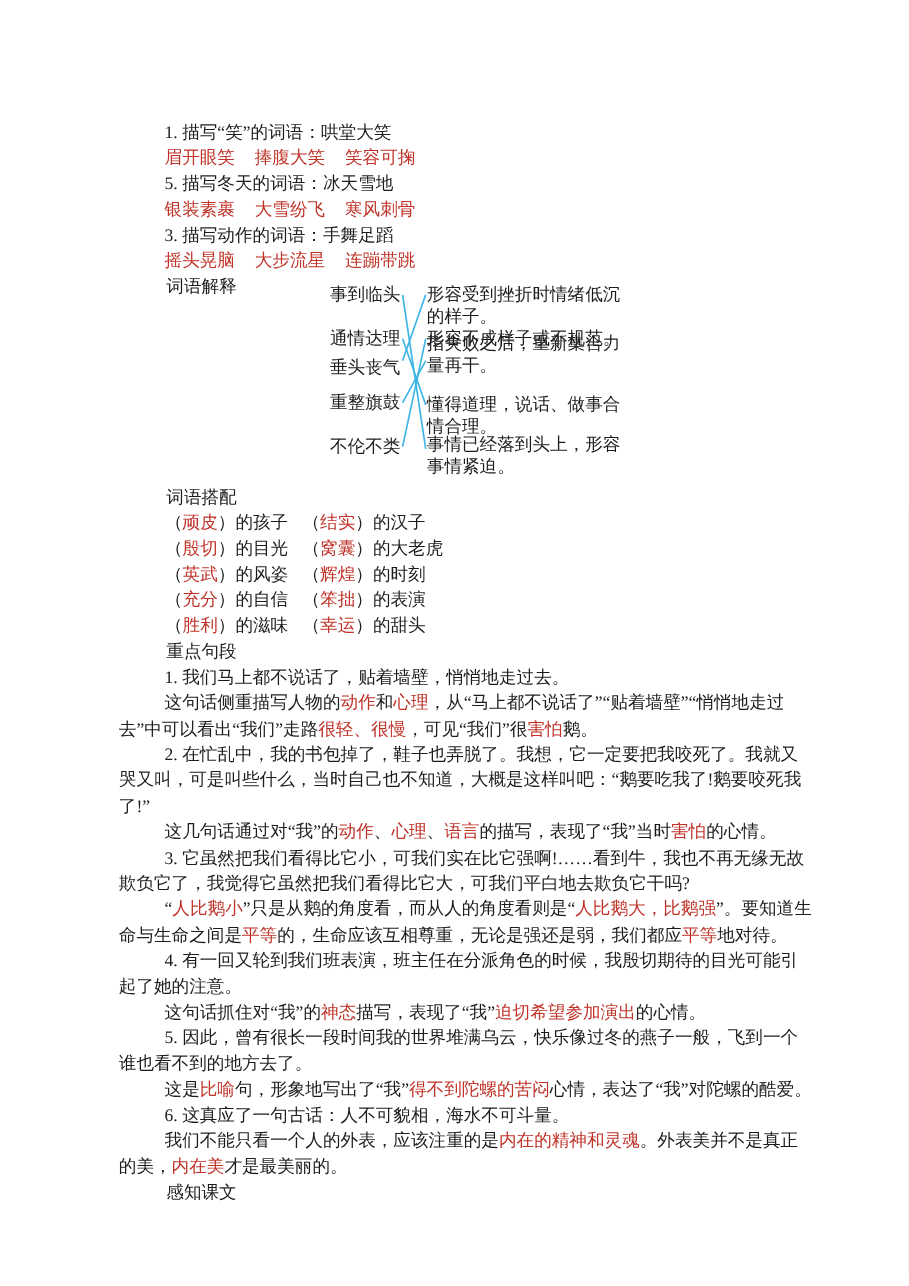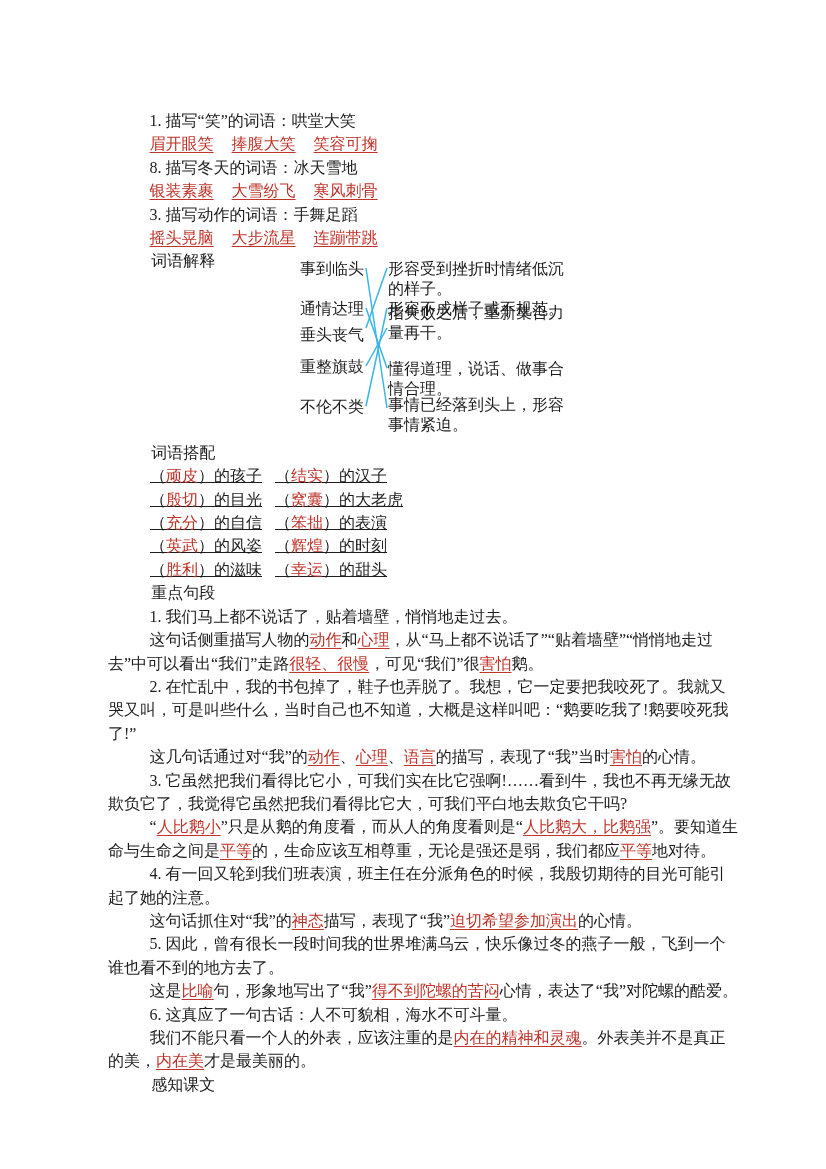--- a/index.html
+++ b/index.html
@@ -21,21 +21,20 @@
     overflow:hidden;
     margin:0 auto;
   }
   .row,.para,.hdr{line-height:23.4px;margin:0;}
   .row,.para{text-indent:2.6em;}
   .hdr{text-indent:2.7em;}
   .answers-row .answer-word{margin-right:18px;}
   .answers-row .answer-word:last-child{margin-right:0;}
   .red-ul{
     color:var(--red);
-    text-decoration:underline;
     text-decoration-thickness:1px;
     text-underline-offset:3px;
   }
   .red{color:var(--red);}
   
   .diagram{
     position:relative;
     margin-left:192px;
     margin-top:-14px;
     width:300px;
@@ -45,32 +44,32 @@
     position:absolute;left:0;
     line-height:20px;white-space:nowrap;
   }
   .diagram .def{
     position:absolute;left:88px;width:186px;
     line-height:20px;
   }
   .diagram svg{position:absolute;left:0;top:0;}
   
   .colloc-row{line-height:23.4px;padding-left:42px;}
-  .colloc-cell{display:inline-block;text-decoration:underline;}
+  .colloc-cell{display:inline-block;}
   .colloc-cell.c1{width:125px;}
 </style>
 </head>
 <body>
 
 <div class="page">
 
   <div id="word-groups">
       <div class="row">1. 描写“笑”的词语：哄堂大笑</div>
       <div class="row answers-row"><span class="red-ul answer-word">眉开眼笑</span><span class="red-ul answer-word">捧腹大笑</span><span class="red-ul answer-word">笑容可掬</span></div>
-      <div class="row">8. 描写冬天的词语：冰天雪地</div>
+      <div class="row">5. 描写冬天的词语：冰天雪地</div>
       <div class="row answers-row"><span class="red-ul answer-word">银装素裹</span><span class="red-ul answer-word">大雪纷飞</span><span class="red-ul answer-word">寒风刺骨</span></div>
       <div class="row">3. 描写动作的词语：手舞足蹈</div>
       <div class="row answers-row"><span class="red-ul answer-word">摇头晃脑</span><span class="red-ul answer-word">大步流星</span><span class="red-ul answer-word">连蹦带跳</span></div>
     </div>
 
   <div class="hdr">词语解释</div>
 
   <div class="diagram" id="diagram">
       <div class="term" style="top: 0px;">事到临头</div>
       <div class="term" style="top: 40px;">通情达理</div>
@@ -89,22 +88,22 @@
         <line x1="66" y1="107" x2="87" y2="69" stroke="#3ab5e6" stroke-width="1.5"></line>
         <line x1="66" y1="147" x2="87" y2="49" stroke="#3ab5e6" stroke-width="1.5"></line>
       </svg>
     </div>
 
   <div class="hdr">词语搭配</div>
 
   <div id="collocation-rows">
       <div class="colloc-row"><span class="colloc-cell c1"><span>（</span><span class="red">顽皮</span><span>）</span><span>的孩子</span></span><span class="colloc-cell c2"><span>（</span><span class="red">结实</span><span>）</span><span>的汉子</span></span></div>
       <div class="colloc-row"><span class="colloc-cell c1"><span>（</span><span class="red">殷切</span><span>）</span><span>的目光</span></span><span class="colloc-cell c2"><span>（</span><span class="red">窝囊</span><span>）</span><span>的大老虎</span></span></div>
+      <div class="colloc-row"><span class="colloc-cell c1"><span>（</span><span class="red">英武</span><span>）</span><span>的风姿</span></span><span class="colloc-cell c2"><span>（</span><span class="red">辉煌</span><span>）</span><span>的时刻</span></span></div>
       <div class="colloc-row"><span class="colloc-cell c1"><span>（</span><span class="red">充分</span><span>）</span><span>的自信</span></span><span class="colloc-cell c2"><span>（</span><span class="red">笨拙</span><span>）</span><span>的表演</span></span></div>
-      <div class="colloc-row"><span class="colloc-cell c1"><span>（</span><span class="red">英武</span><span>）</span><span>的风姿</span></span><span class="colloc-cell c2"><span>（</span><span class="red">辉煌</span><span>）</span><span>的时刻</span></span></div>
       <div class="colloc-row"><span class="colloc-cell c1"><span>（</span><span class="red">胜利</span><span>）</span><span>的滋味</span></span><span class="colloc-cell c2"><span>（</span><span class="red">幸运</span><span>）</span><span>的甜头</span></span></div>
     </div>
 
   <div class="hdr">重点句段</div>
 
   <div id="key-paragraphs">
       <p class="para"><span>1. 我们马上都不说话了，贴着墙壁，悄悄地走过去。</span></p>
       <p class="para"><span>这句话侧重描写人物的</span><span class="red-ul">动作</span><span>和</span><span class="red-ul">心理</span><span>，从“马上都不说话了”“贴着墙壁”“悄悄地走过去”中可以看出“我们”走路</span><span class="red-ul">很轻、很慢</span><span>，可见“我们”很</span><span class="red-ul">害怕</span><span>鹅。</span></p>
       <p class="para"><span>2. 在忙乱中，我的书包掉了，鞋子也弄脱了。我想，它一定要把我咬死了。我就又哭又叫，可是叫些什么，当时自己也不知道，大概是这样叫吧：“鹅要吃我了!鹅要咬死我了!”</span></p>
       <p class="para"><span>这几句话通过对“我”的</span><span class="red-ul">动作</span><span>、</span><span class="red-ul">心理</span><span>、</span><span class="red-ul">语言</span><span>的描写，表现了“我”当时</span><span class="red-ul">害怕</span><span>的心情。</span></p>

